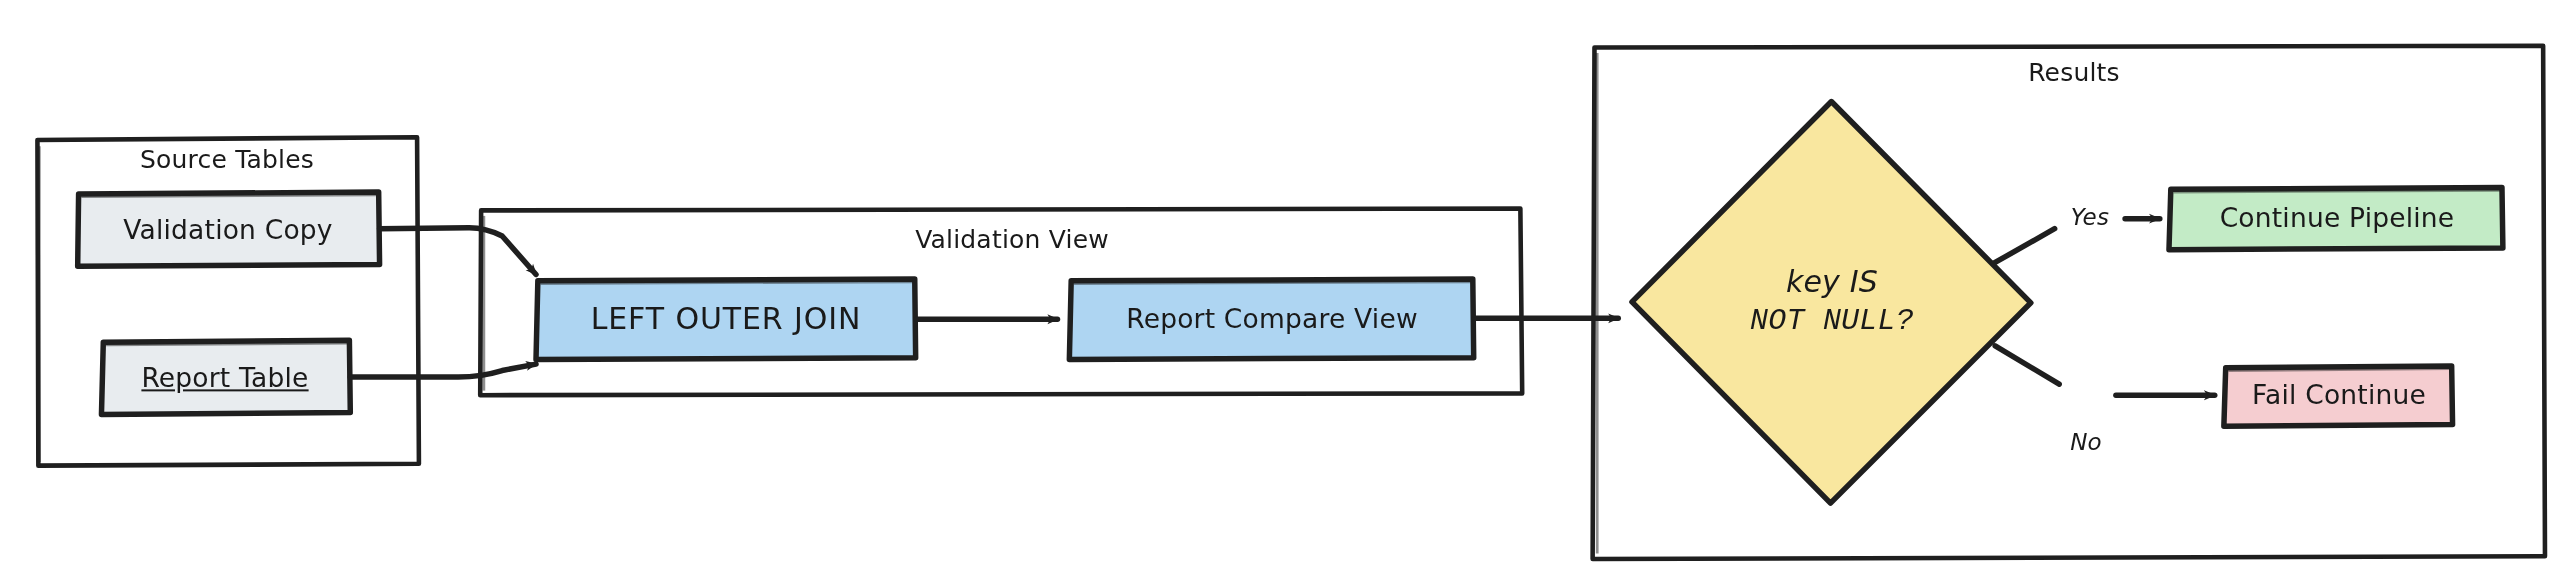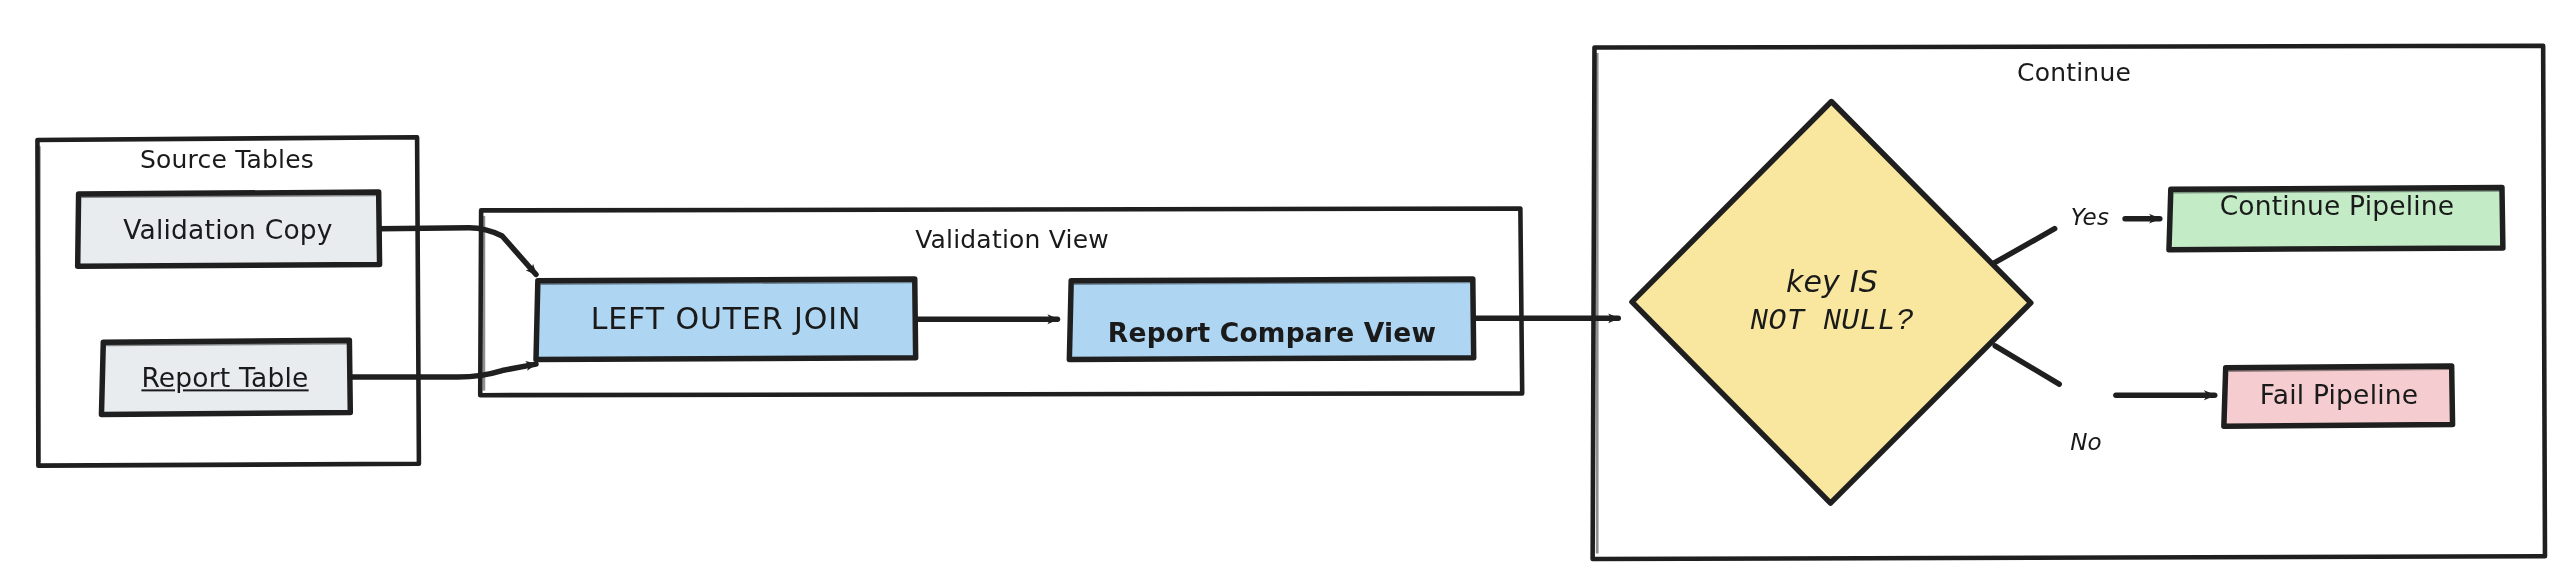--- a/index.html
+++ b/index.html
@@ -120,29 +120,29 @@
   <div class="lbl group-title center" style="left:227px;top:160px;">Source Tables</div>
 
   <div class="lbl node-title center" style="left:228px;top:230px;">Validation Copy</div>
 
   <div class="lbl node-title center" style="left:225px;top:378px;text-decoration:underline;">Report Table</div>
 
   <div class="lbl group-title center" style="left:1012px;top:240px;">Validation View</div>
 
   <div class="lbl mono-ish center" style="left:726px;top:319px;">LEFT OUTER JOIN</div>
 
-  <div class="lbl node-title center" style="left:1272px;top:333px;font-weight:bold;">Report Compare View</div>
+  <div class="lbl node-title center" style="left:1272px;top:319px;">Report Compare View</div>
 
-  <div class="lbl group-title center" style="left:2074px;top:73px;">Continue</div>
+  <div class="lbl group-title center" style="left:2074px;top:73px;">Results</div>
 
   <div class="lbl diamond-title center" style="left:1832px;top:282px;">key IS</div>
   <div class="lbl diamond-title center" style="left:1832px;top:322px;font-family:Liberation Mono, monospace;">NOT NULL?</div>
 
   <div class="lbl edge-title center" style="left:2090px;top:218px;">Yes</div>
 
   <div class="lbl edge-title center" style="left:2086px;top:395px;margin-top:48px;">No</div>
 
-  <div class="lbl node-title center" style="left:2337px;top:206px;">Continue Pipeline</div>
+  <div class="lbl node-title center" style="left:2337px;top:218px;">Continue Pipeline</div>
 
-  <div class="lbl node-title center" style="left:2339px;top:395px;">Fail Pipeline</div>
+  <div class="lbl node-title center" style="left:2339px;top:395px;">Fail Continue</div>
 
 </div>
 
 
 </body></html>

